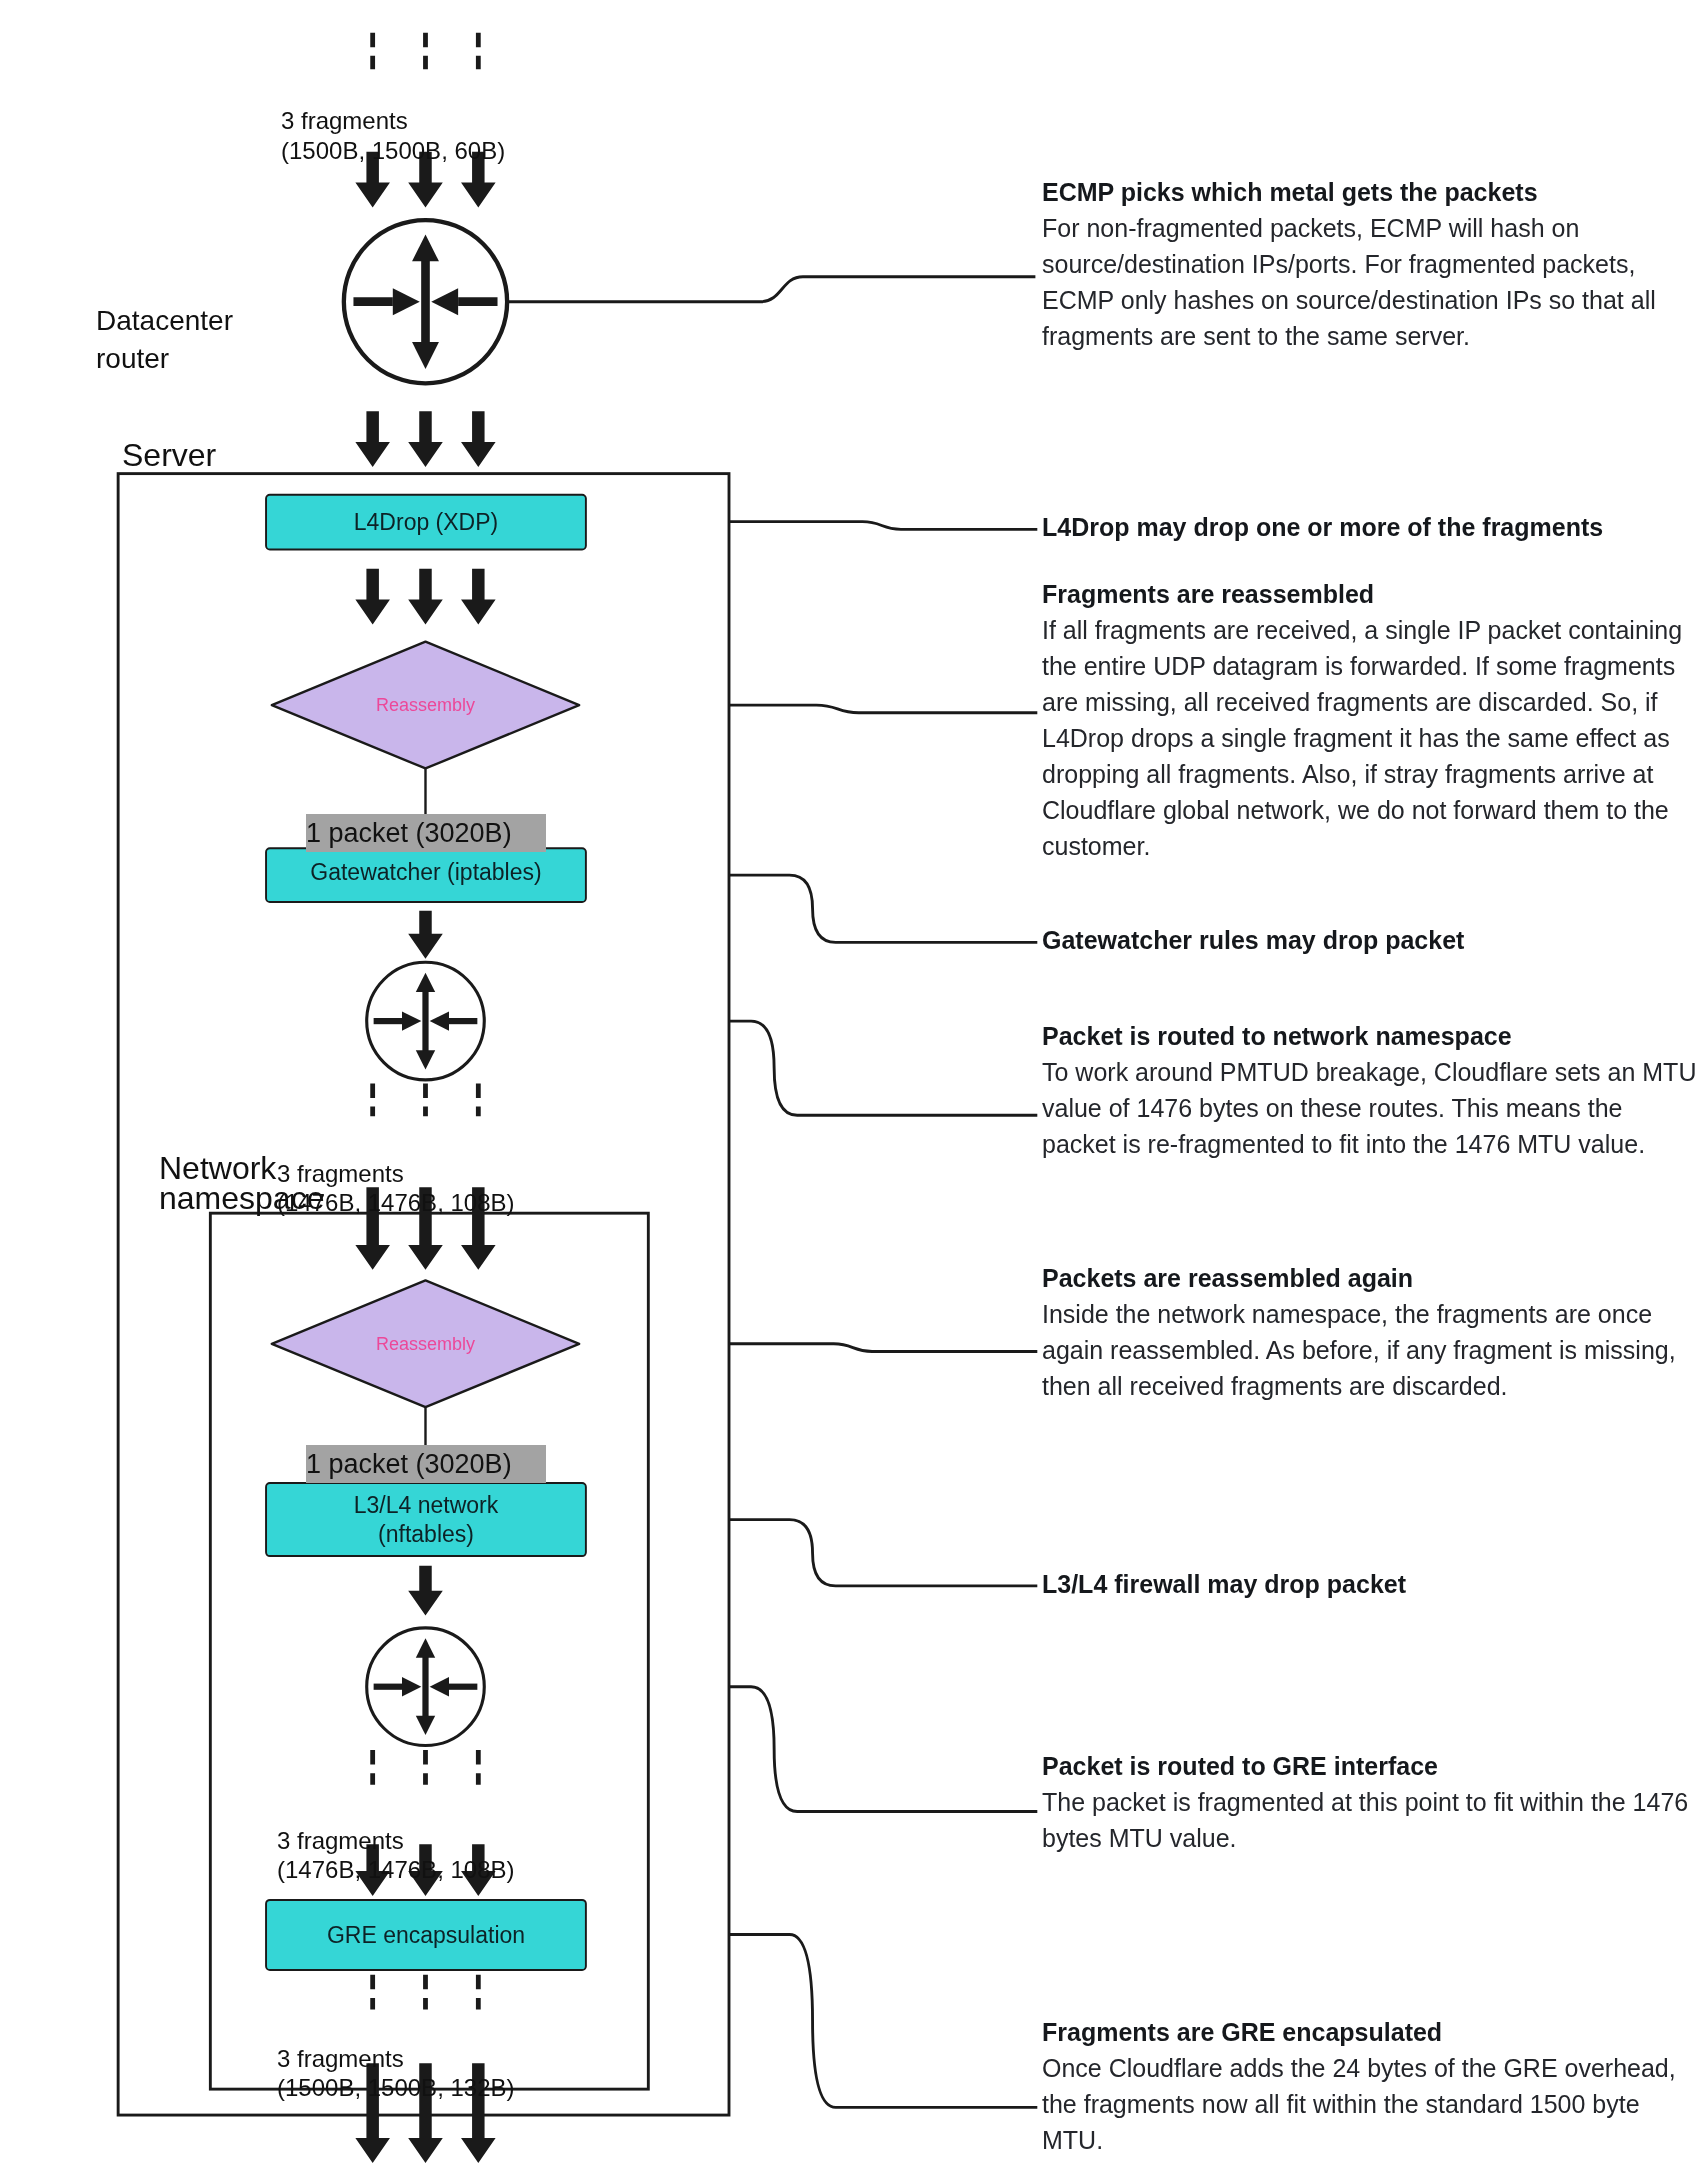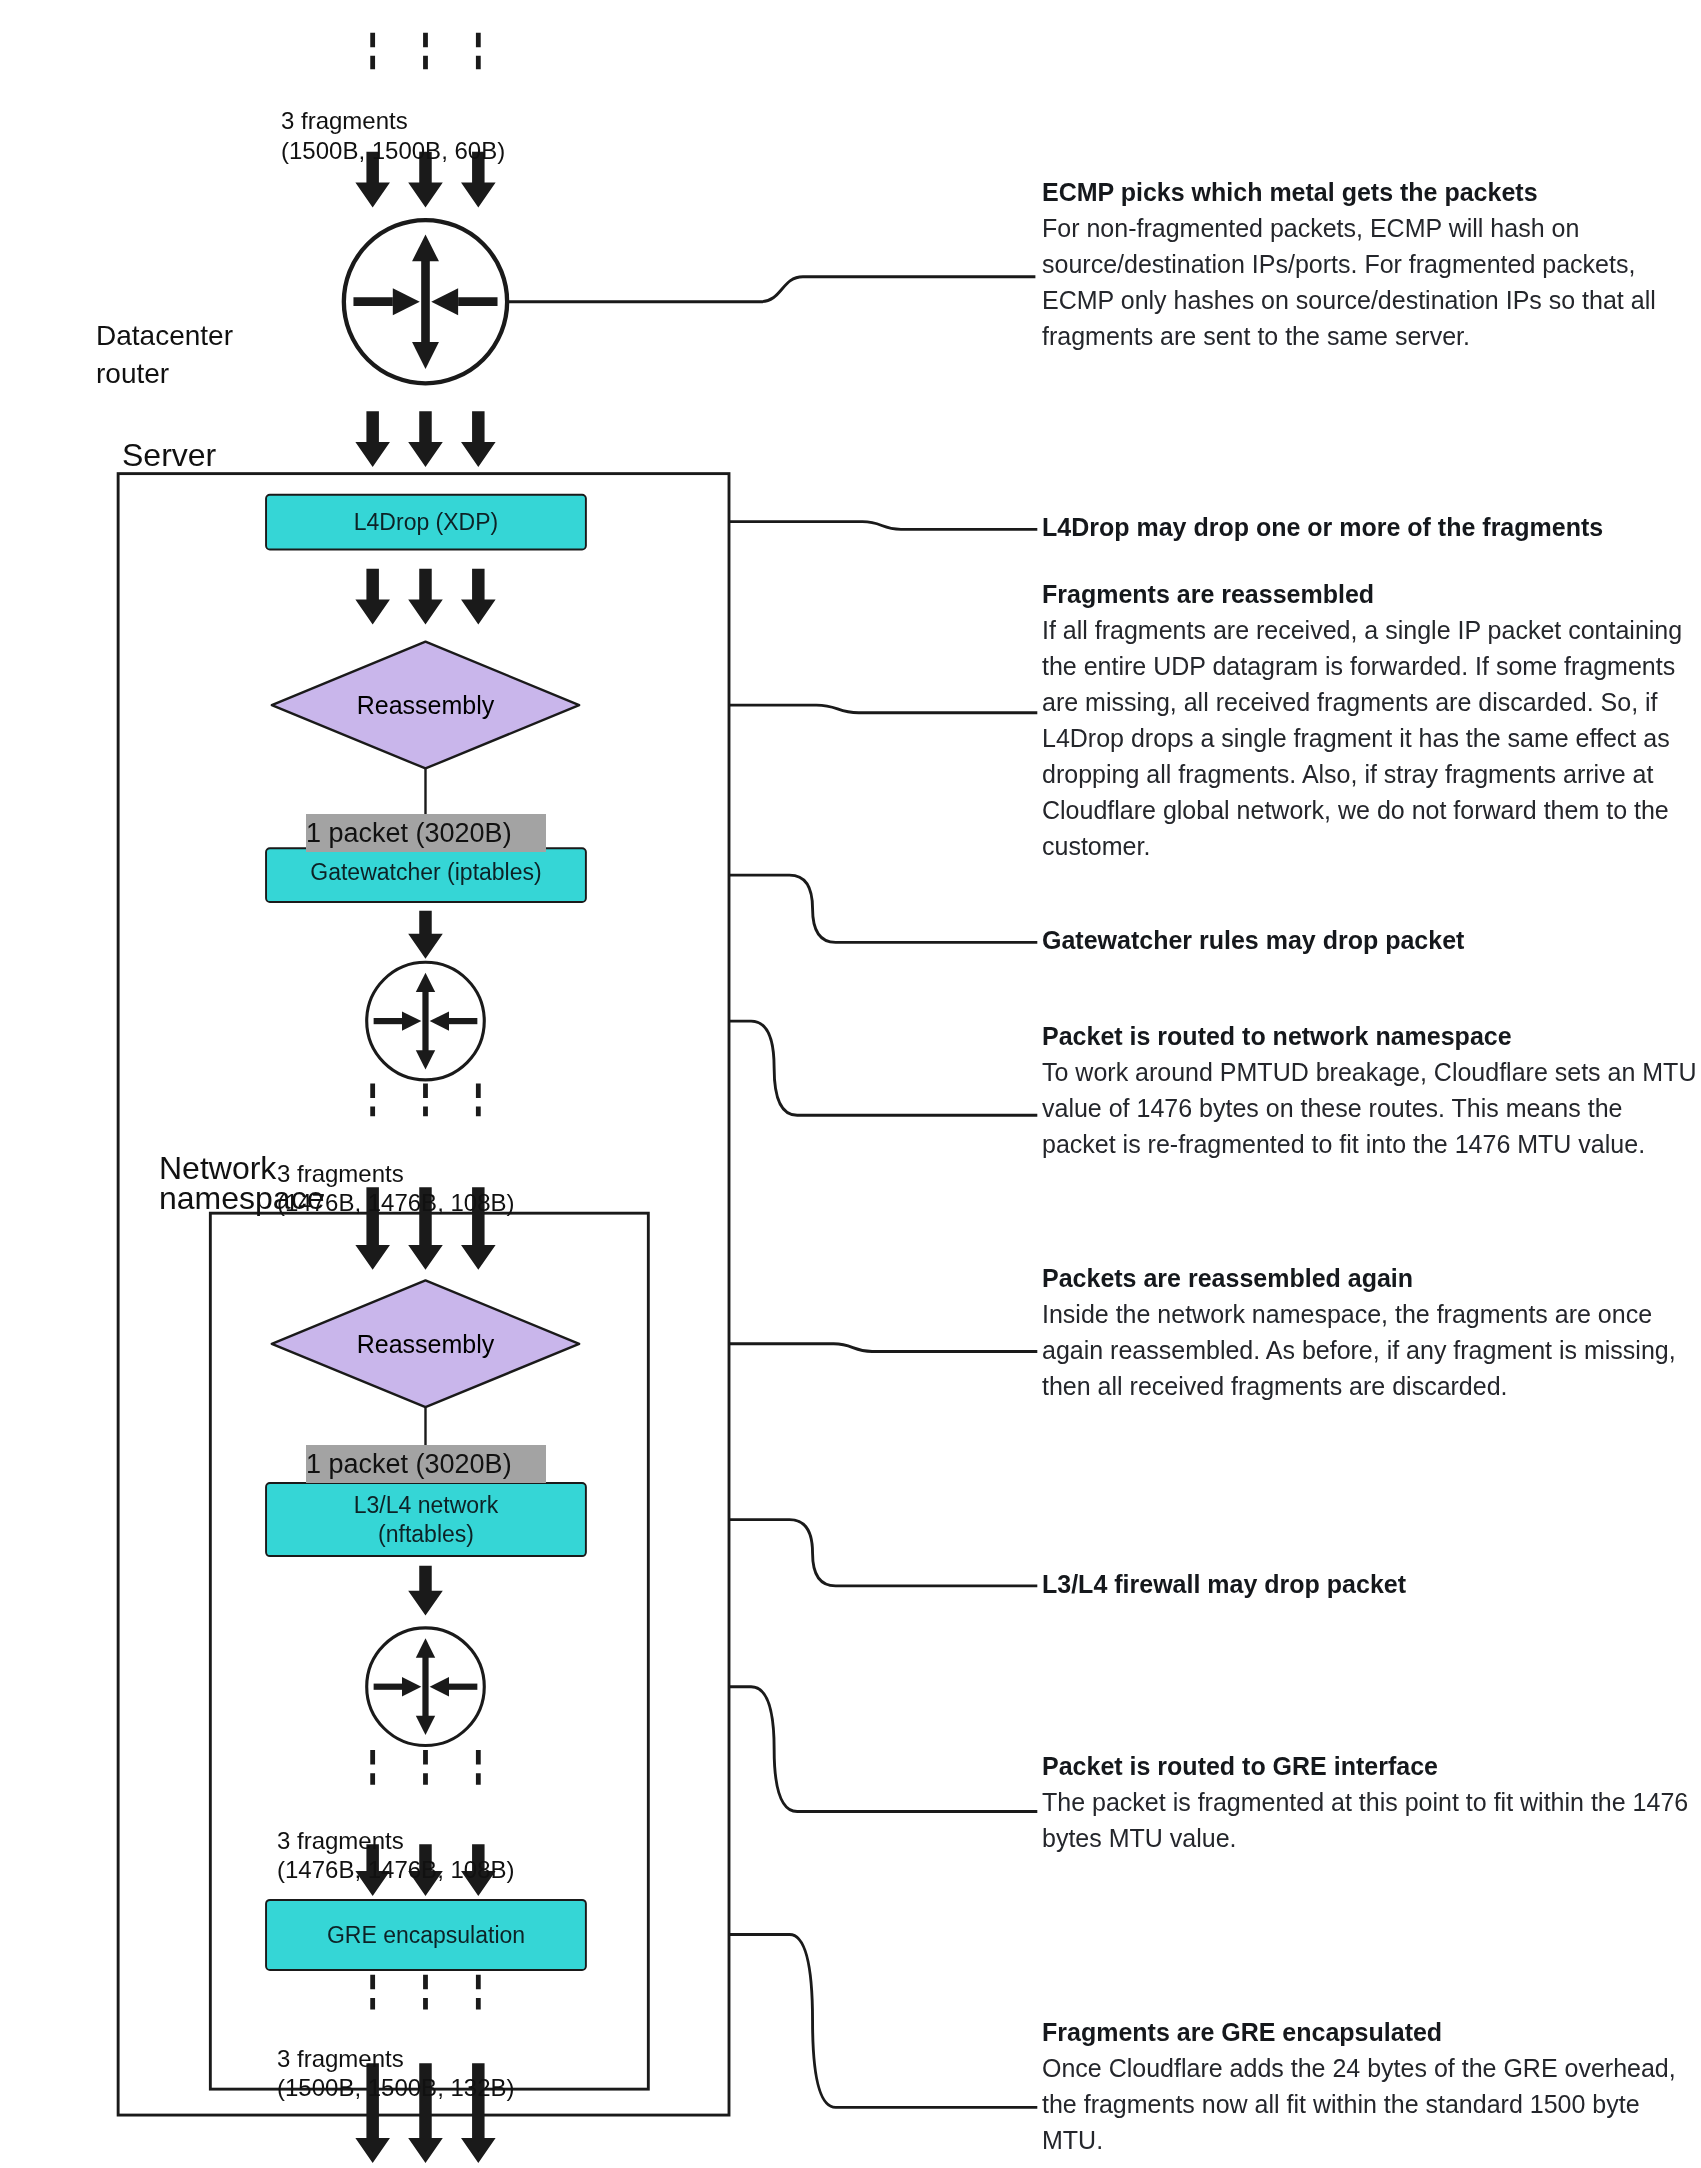--- a/index.html
+++ b/index.html
@@ -10,21 +10,21 @@
   svg.layer{width:1701px;height:2168px;}
   .label{position:absolute;}
   .center{text-align:left;margin-top:37px;}
   .frag{font-size:24px;line-height:30px;color:#111;}
   .pkt{font-size:27px;line-height:38px;color:#111;background:#a3a3a3;}
   .sideword{font-size:28px;line-height:38px;color:#111;}
   .boxtag{font-size:32px;line-height:30px;color:#111;}
   .boxlabel{position:absolute;display:flex;align-items:center;justify-content:center;
             text-align:center;font-size:23px;line-height:29px;color:#0d2226;}
   .dlabel{position:absolute;display:flex;align-items:center;justify-content:center;
-          font-size:25px;color:#000000;}
+          font-size:18px;color:#ec4899;}
   .ann{position:absolute;left:1042px;width:655px;font-size:25px;line-height:36px;color:#24262b;}
   .ann h3{font-size:25px;line-height:36px;font-weight:bold;color:#15181c;}
 </style>
 </head>
 <body>
 
 <div class="canvas">
 
   <svg class="layer" viewBox="0 0 1771 2257">
     <defs>
@@ -108,21 +108,21 @@
         <path d="M436.5 2148L449.5 2148L449.5 2226L461 2226L443 2252L425 2226L436.5 2226Z"></path>
         <path d="M491.5 2148L504.5 2148L504.5 2226L516 2226L498 2252L480 2226L491.5 2226Z"></path>
       </g>
   </svg>
 
   <div class="label center frag" style="left:281px;top:69px;width:288px;">
     <div>3 fragments</div>
     <div>(1500B, 1500B, 60B)</div>
   </div>
 
-  <div class="label center sideword" style="left:96px;top:280px;width:216px;">
+  <div class="label center sideword" style="left:96px;top:265px;width:216px;">
     <div>Datacenter</div>
     <div>router</div>
   </div>
 
   <div class="label boxtag" style="left:122px;top:440px;">Server</div>
 
   <div class="boxlabel" style="left:266px;top:495px;width:320px;height:55px;">L4Drop (XDP)</div>
 
   <div class="dlabel" style="left:310px;top:686px;width:231px;height:38px;">Reassembly</div>
 

